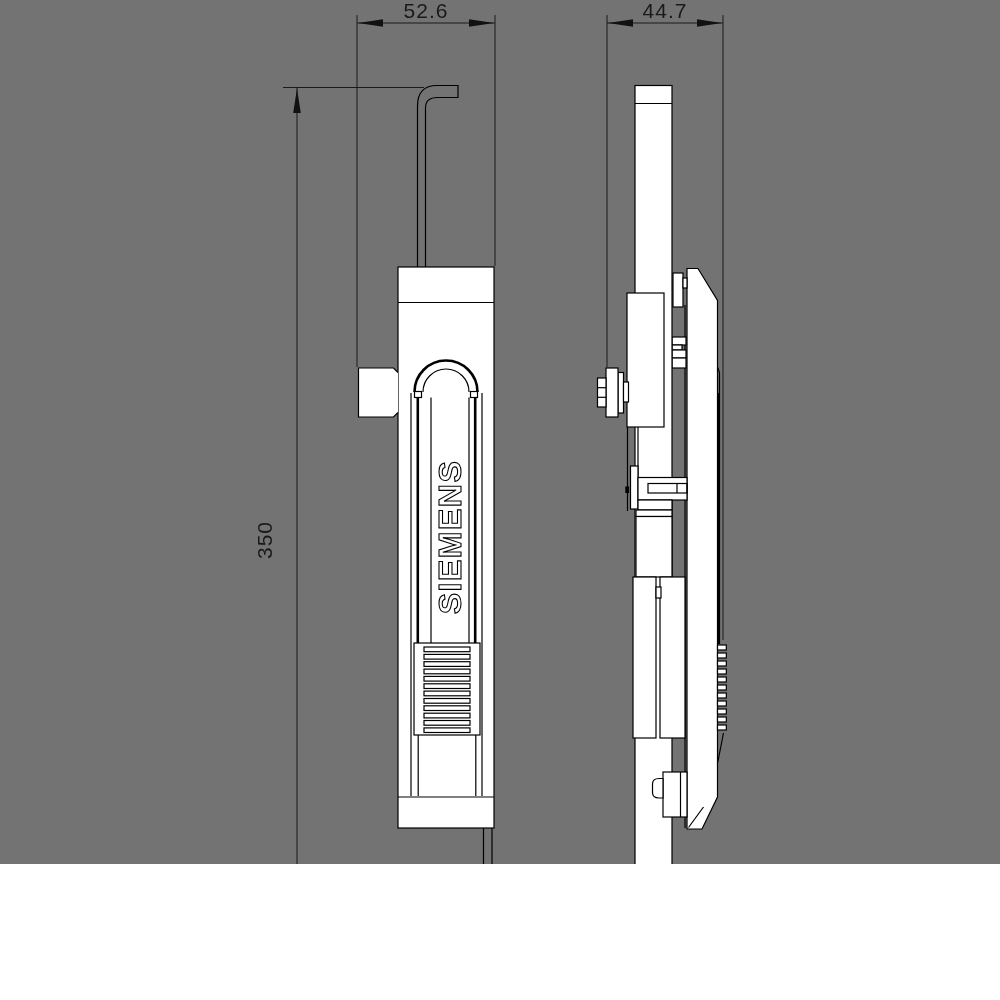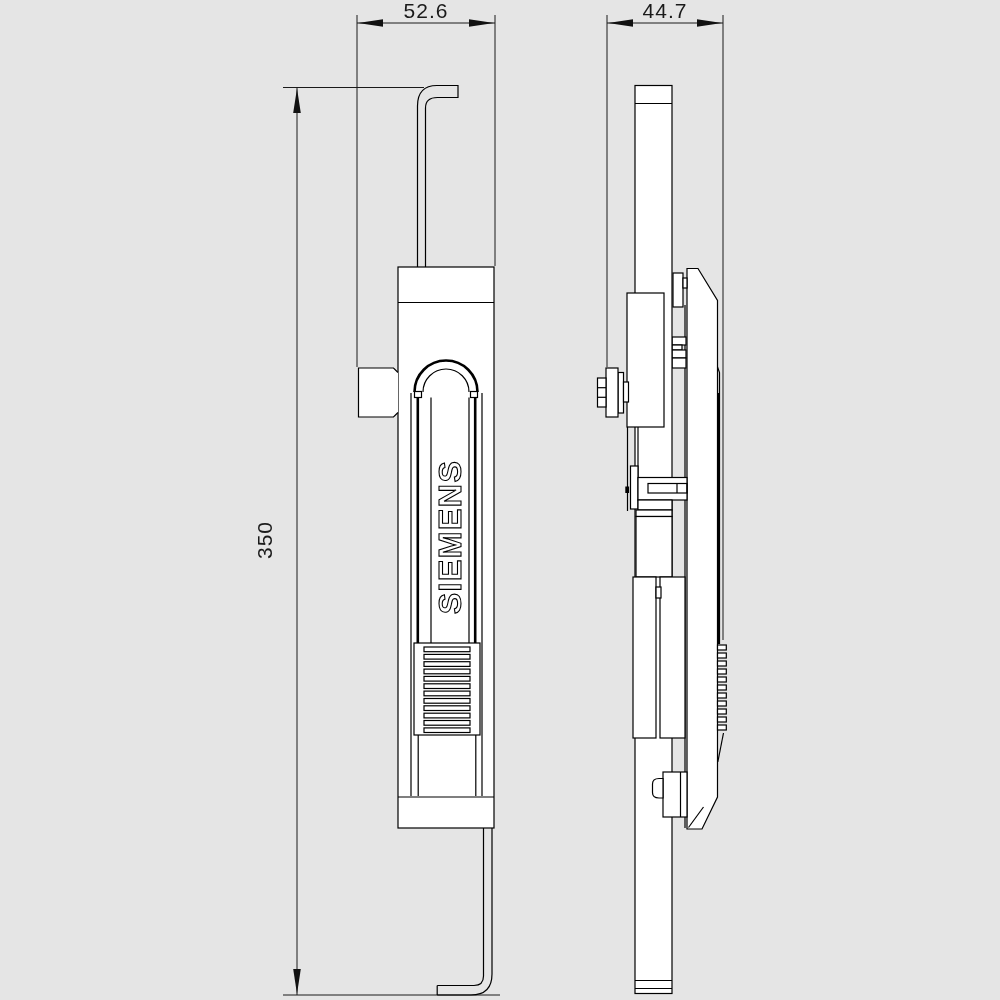--- a/index.html
+++ b/index.html
@@ -1,16 +1,16 @@
 <!DOCTYPE html>
 <html><head>
 <meta charset="utf-8">
 <style>
   html,body{margin:0;padding:0;background:#ffffff;}
-  .canvas{position:relative;width:1000px;height:1000px;background:#e5e5e5;overflow:hidden;}
+  .canvas{position:relative;width:1000px;height:864px;background:#737373;overflow:hidden;}
   svg{display:block;}
   .ln{stroke:#000;stroke-width:1.2;fill:none;stroke-linecap:butt;}
   .wh{stroke:#000;stroke-width:1.2;fill:#ffffff;}
   .thick{stroke:#000;stroke-width:2.6;fill:none;}
   .dimln{stroke:#1a1a1a;stroke-width:1;fill:none;}
   .arrow{fill:#111;stroke:none;}
   .dim-text{font-family:"Liberation Sans",sans-serif;font-size:21px;fill:#1a1a1a;letter-spacing:1px;}
   .brand-text{font-family:"Liberation Sans",sans-serif;font-size:32px;font-weight:bold;
               fill:#ffffff;stroke:#000;stroke-width:1.1;letter-spacing:1.5px;}
 </style>

